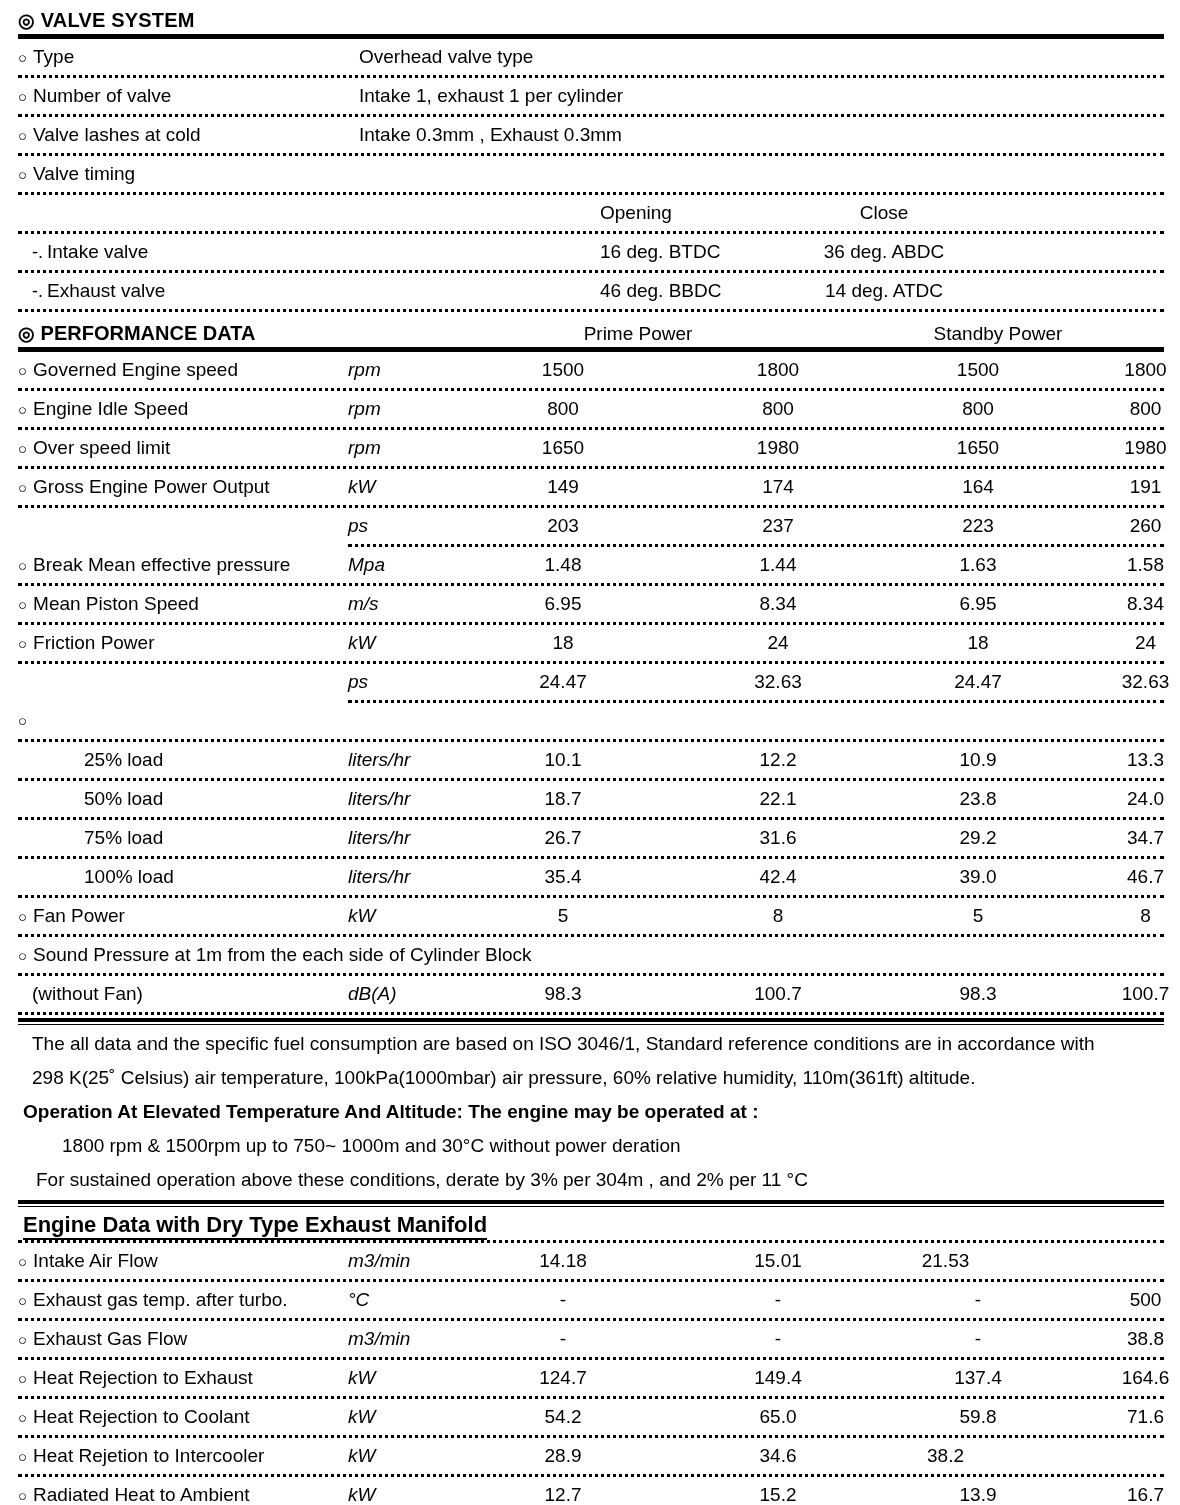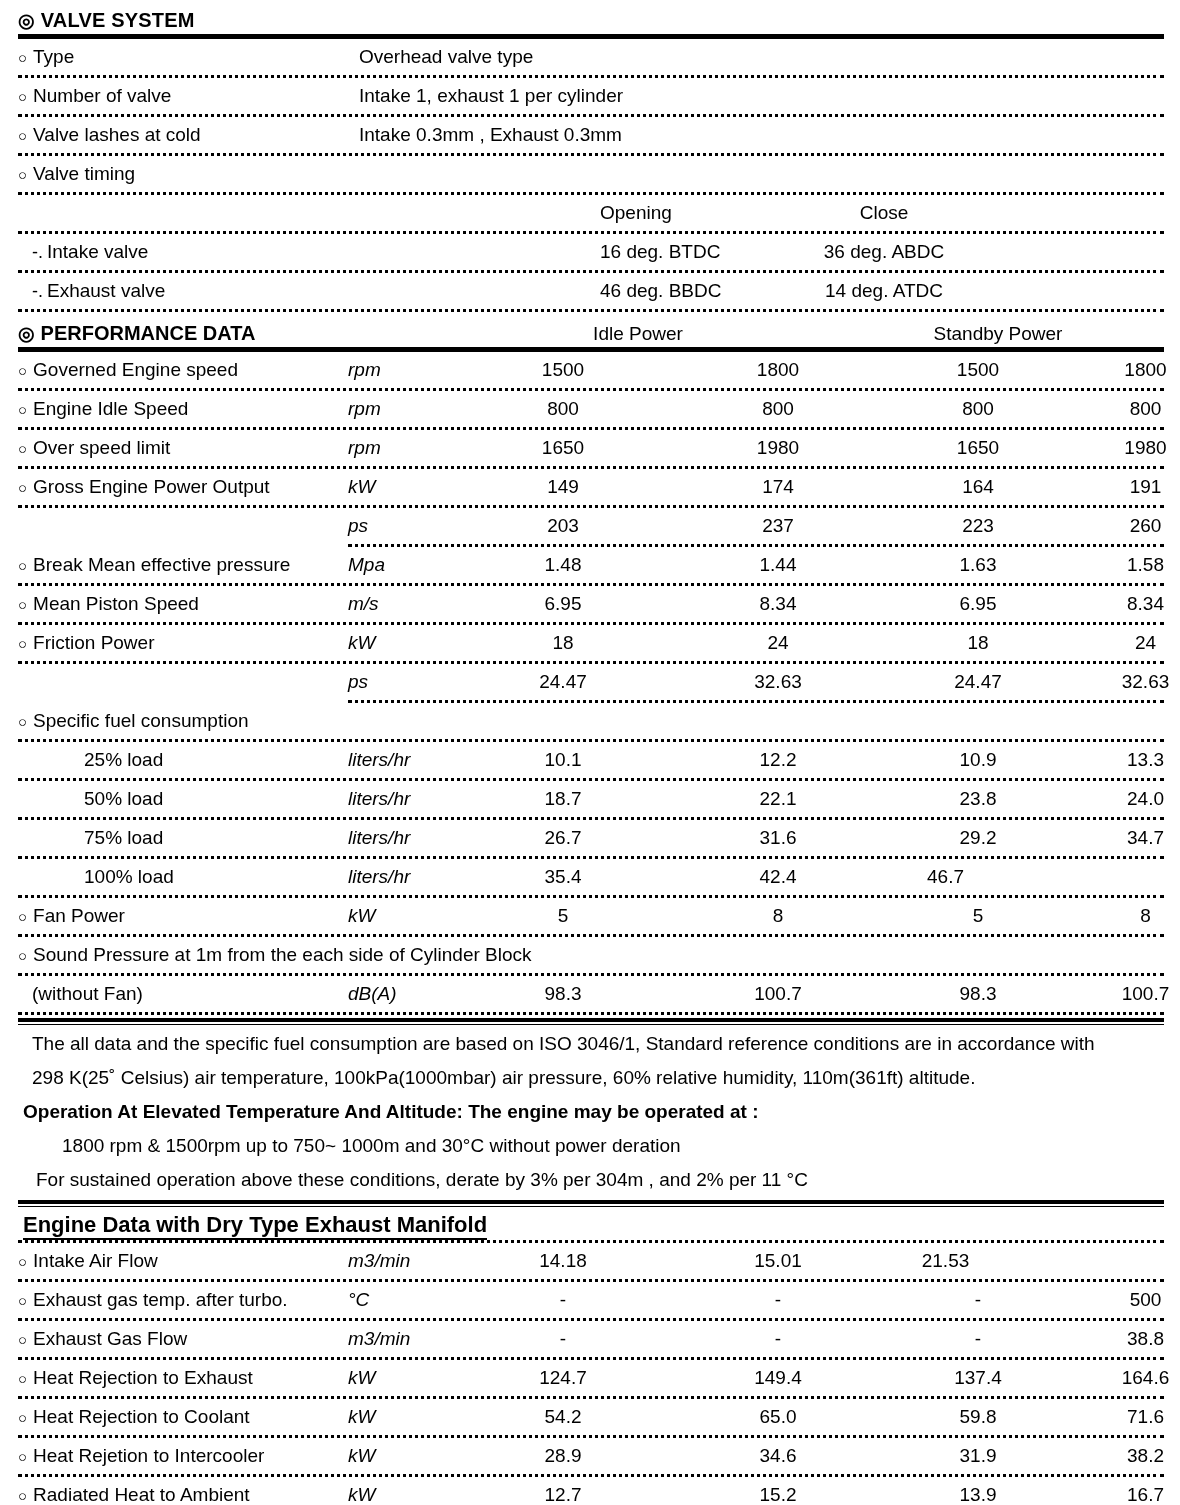--- a/index.html
+++ b/index.html
@@ -203,21 +203,21 @@
         <div class="v-close">14 deg. ATDC</div>
       </div>
       <div class="dotted"></div>
     </div>
 
   <div class="perf-head-row">
     <div class="title">
       <span class="glyph">◎</span>
       <span>PERFORMANCE DATA</span>
     </div>
-    <div class="ph ph-prime">Idle Power</div>
+    <div class="ph ph-prime">Prime Power</div>
     <div class="ph ph-standby">Standby Power</div>
   </div>
   <div class="rule-thick"></div>
 
   <div id="perf-rows">
       <div class="row">
         <div class="c-label">
           <span class="bullet">○</span>
           <span>Governed Engine speed</span>
         </div>
@@ -318,21 +318,20 @@
         <div class="c-unit">ps</div>
         <div class="c-v c-v1">24.47</div>
         <div class="c-v c-v2">32.63</div>
         <div class="c-v c-v3">24.47</div>
         <div class="c-v c-v4">32.63</div>
       </div>
       <div class="dotted dotted-offset"></div>
       <div class="row">
         <div class="c-label">
           <span class="bullet">○</span>
-          <span>Specific fuel consumption</span>
         </div>
         <div class="c-unit"></div>
         <div class="c-v c-v1"></div>
         <div class="c-v c-v2"></div>
         <div class="c-v c-v3"></div>
         <div class="c-v c-v4"></div>
       </div>
       <div class="dotted"></div>
       <div class="row">
         <div class="c-label indent">
@@ -367,20 +366,21 @@
         <div class="c-v c-v4">34.7</div>
       </div>
       <div class="dotted"></div>
       <div class="row">
         <div class="c-label indent">
           <span>100% load</span>
         </div>
         <div class="c-unit">liters/hr</div>
         <div class="c-v c-v1">35.4</div>
         <div class="c-v c-v2">42.4</div>
+        <div class="c-v c-v3">39.0</div>
         <div class="c-v c-v4">46.7</div>
       </div>
       <div class="dotted"></div>
       <div class="row">
         <div class="c-label">
           <span class="bullet">○</span>
           <span>Fan Power</span>
         </div>
         <div class="c-unit">kW</div>
         <div class="c-v c-v1">5</div>
@@ -487,21 +487,20 @@
       </div>
       <div class="dotted"></div>
       <div class="row">
         <div class="c-label">
           <span class="bullet">○</span>
           <span>Heat Rejetion to Intercooler</span>
         </div>
         <div class="c-unit">kW</div>
         <div class="c-v c-v1">28.9</div>
         <div class="c-v c-v2">34.6</div>
-        <div class="c-v c-v3">31.9</div>
         <div class="c-v c-v4">38.2</div>
       </div>
       <div class="dotted"></div>
       <div class="row">
         <div class="c-label">
           <span class="bullet">○</span>
           <span>Radiated Heat to Ambient</span>
         </div>
         <div class="c-unit">kW</div>
         <div class="c-v c-v1">12.7</div>

